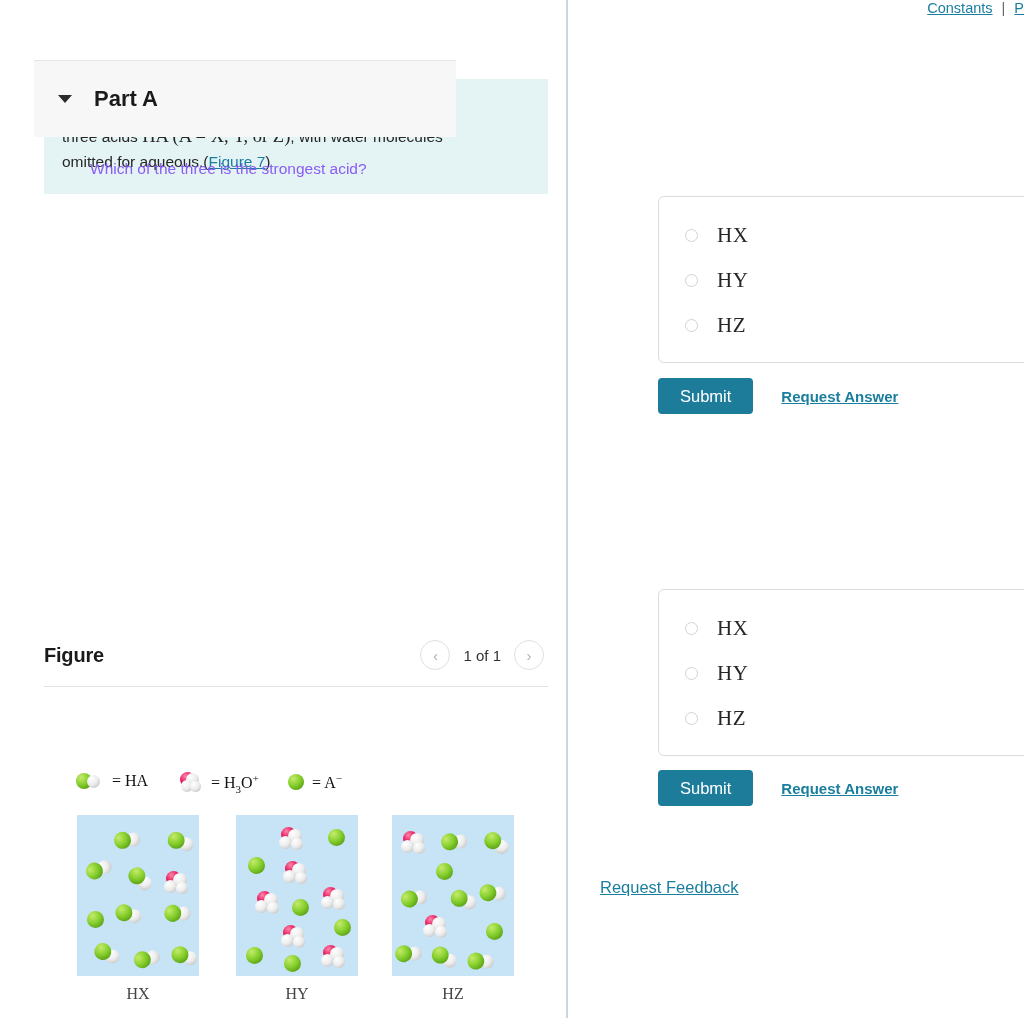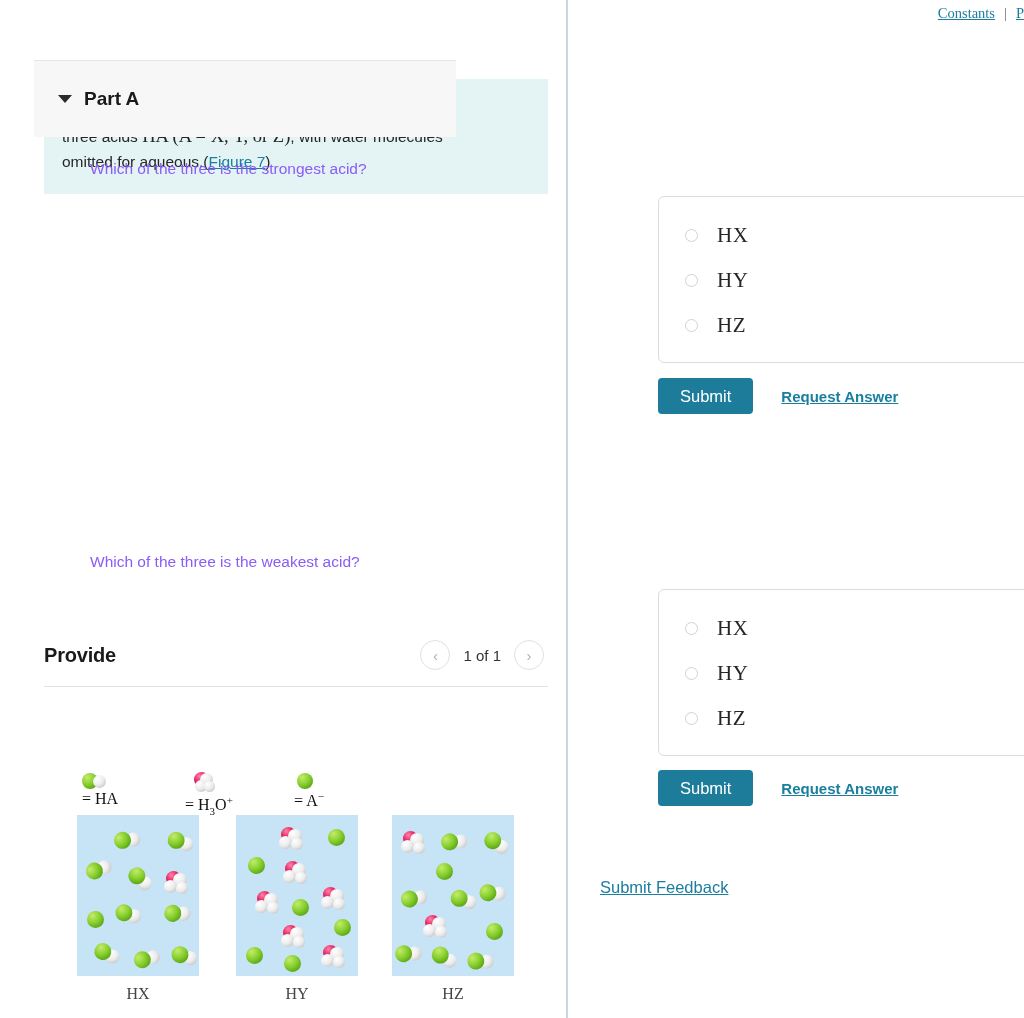--- a/index.html
+++ b/index.html
@@ -51,21 +51,21 @@
   .pg-count { font-size: 15px; color: #333; margin: 0 13px; }
   .figure-rule {
     position: absolute; left: 44px; top: 686px; width: 504px; height: 1px;
     background: #e3e3e3;
   }
 
   
   .legend {
     position: absolute; left: 76px; top: 772px; width: 300px; height: 30px;
   }
-  .legend-item { position: absolute; display: flex; align-items: center; flex-direction: column; }
+  .legend-item { position: absolute; display: flex; align-items: center; }
   .legend-item .lbl {
     font-family: "Liberation Serif", serif; font-size: 16px; color: #111;
     margin-left: 6px; white-space: nowrap;
   }
   .legend-item .lbl sub { font-size: 11px; }
   .legend-item .lbl sup { font-size: 11px; }
 
   
   .sph { border-radius: 50%; display: inline-block; position: relative; }
   .sph-green {
@@ -93,41 +93,40 @@
   }
   #lbl-hx { left: 77px; }
   #lbl-hy { left: 236px; }
   #lbl-hz { left: 392px; }
 
   
   .right-col { position: absolute; left: 568px; top: 0; width: 456px; height: 1018px; }
 
   .toplinks {
     position: absolute; right: 0; top: 0; height: 22px;
-    display: flex; align-items: flex-end; gap: 9px;
+    display: flex; align-items: flex-start; gap: 9px;
     font-size: 14.5px;
-    font-family: Liberation Serif, serif;
   }
   .toplink { color: #1a7e9e; text-decoration: underline; }
   .toppipe { color: #666; }
 
   .part-header {
     position: absolute; left: 34px; width: 422px; height: 77px;
     background: #f7f7f7; border-top: 1px solid #e6e6e6;
     display: flex; align-items: center;
   }
   #part-a-header { top: 60px; }
   #part-b-header { top: 453px; }
   .caret {
     margin-left: 24px; width: 0; height: 0;
     border-left: 7px solid transparent; border-right: 7px solid transparent;
     border-top: 8px solid #2b2b2b;
   }
   .part-title {
-    margin-left: 12px; font-size: 19px; font-weight: bold; color: #1a1a1a;
+    margin-left: 22px; font-size: 22px; font-weight: bold; color: #1a1a1a;
   }
 
   .question {
     position: absolute; left: 90px; font-size: 15.5px; color: #8b5cf6;
   }
   #q-a { top: 160px; }
   #q-b { top: 553px; }
 
   .answer-box {
     position: absolute; left: 658px; width: 420px; height: 167px;
@@ -174,21 +173,21 @@
 
     <div class="intro-box">
       <div class="intro-text">
         <span>The following pictures represent aqueous solutions of</span><br>
         <span>three acids </span><span class="mathy">HA</span><span class="mathy"> (A = X, Y, or Z)</span><span>, with water molecules</span><br>
         <span>omitted for aqueous.(</span><a class="figlink" href="#">Figure 7</a><span>)</span>
       </div>
     </div>
 
     <div class="figure-head">
-      <div class="figure-title">Provide</div>
+      <div class="figure-title">Figure</div>
       <div class="pager">
         <div class="pg-btn">‹</div>
         <div class="pg-count">1 of 1</div>
         <div class="pg-btn">›</div>
       </div>
     </div>
     <div class="figure-rule"></div>
 
     <div class="legend">
       <div class="legend-item" style="left:0; top:0;">
@@ -403,21 +402,20 @@
         <span class="radio"></span>
         <span class="opt-label">HZ</span>
       </label>
     </div>
   </div>
   <div class="btn-row" style="top:378px;">
     <button class="submit-btn">Submit</button>
     <a class="request-link" href="#">Request Answer</a>
   </div>
 
-  <div class="question" id="q-b">Which of the three is the weakest acid?</div>
   <div class="answer-box" style="top:589px;">
     <div class="opt-list">
       <label class="opt-row">
         <span class="radio"></span>
         <span class="opt-label">HX</span>
       </label>
       <label class="opt-row">
         <span class="radio"></span>
         <span class="opt-label">HY</span>
       </label>
@@ -425,15 +423,15 @@
         <span class="radio"></span>
         <span class="opt-label">HZ</span>
       </label>
     </div>
   </div>
   <div class="btn-row" style="top:770px;">
     <button class="submit-btn">Submit</button>
     <a class="request-link" href="#">Request Answer</a>
   </div>
 
-  <a class="feedback-link" href="#">Submit Feedback</a>
+  <a class="feedback-link" href="#">Request Feedback</a>
 
 </div>
 
 </body></html>

